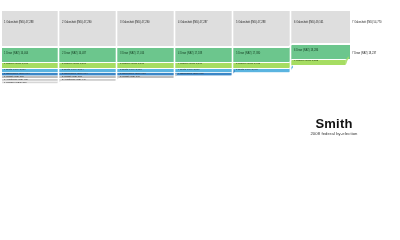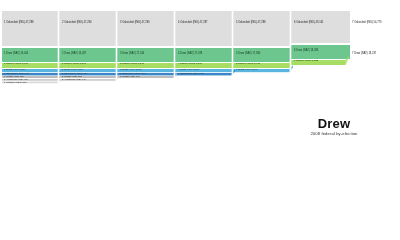--- a/index.html
+++ b/index.html
@@ -212,17 +212,17 @@
     <span class="lbl tiny" style="left:120px;top:76.1px;">3 Wright (IND)  540</span>
 
     <span class="lbl tiny" style="left:178px;top:69.2px;">4 Smith (FFP)  2,861</span>
     <span class="lbl tiny" style="left:178px;top:73.1px;">4 O'Donohue (CLP)  860</span>
 
     <span class="lbl tiny" style="left:236px;top:69.2px;">5 Smith (FFP)  2,642</span>
 
   </div>
 
   <div id="titleblock">
-    <div id="title">Drew</div>
+    <div id="title">Smith</div>
     <div id="subtitle">2008 federal by-election</div>
   </div>
 
 </div>
 
 </body></html>

